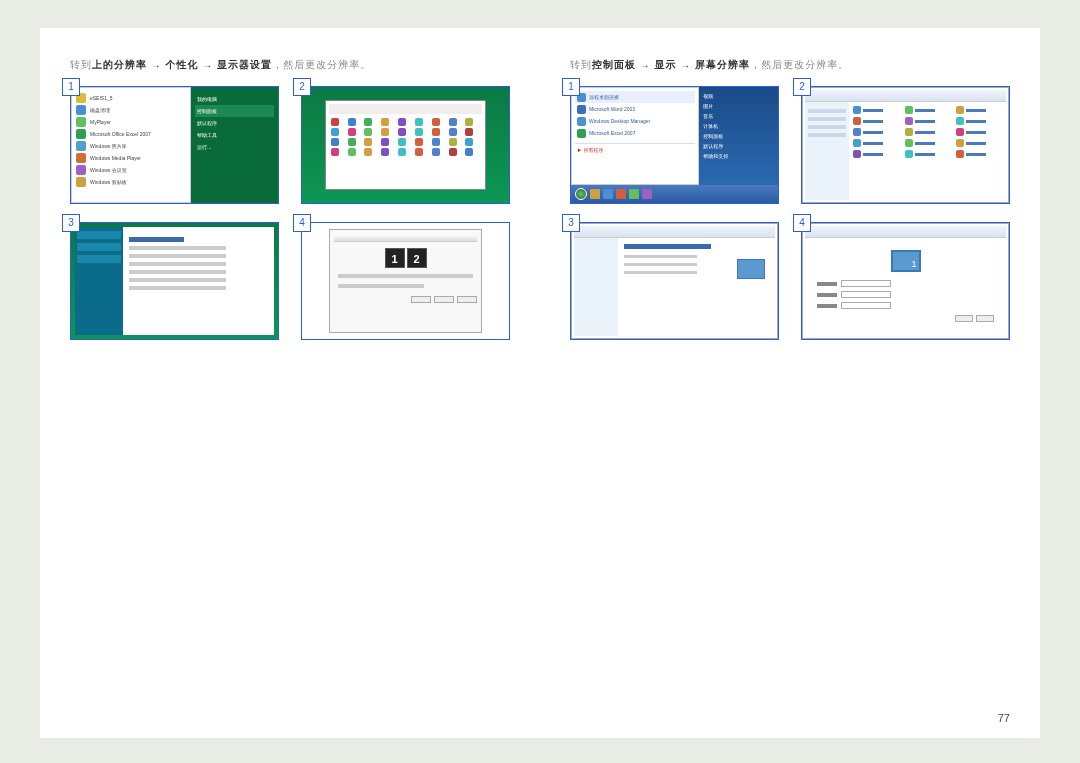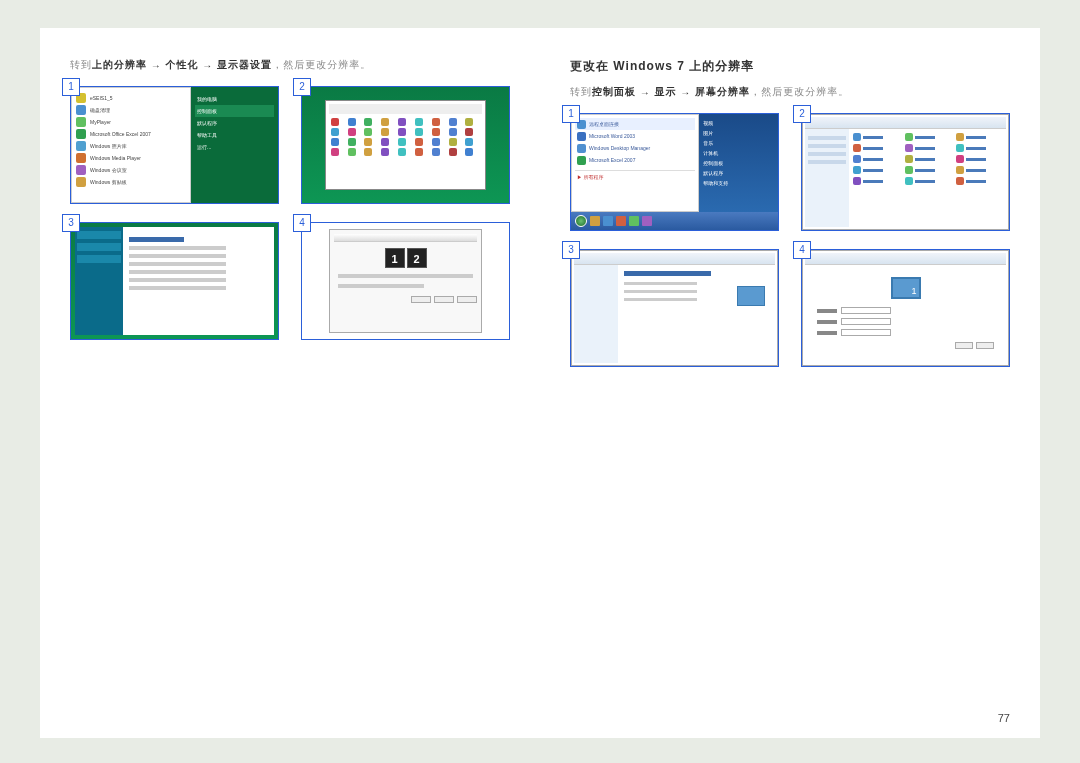--- a/index.html
+++ b/index.html
@@ -318,21 +318,20 @@
                   </div>
               </div>
             </div>
           </div>
         </div>
 
       </div>
     </div>
 
     <div class="col">
-      <div class="sec-title">更改在 Windows 7 上的分辨率</div>
       <div class="sec-path">
         <span class="light">转到</span><span class="bold">控制面板 → 显示 → 屏幕分辨率</span><span class="light">，然后更改分辨率。</span>
       </div>
       <div class="grid">
 
         <div class="cell">
           <div class="badge">1</div>
           <div class="thumb">
             <div class="w71">
               <div class="w71-top">

